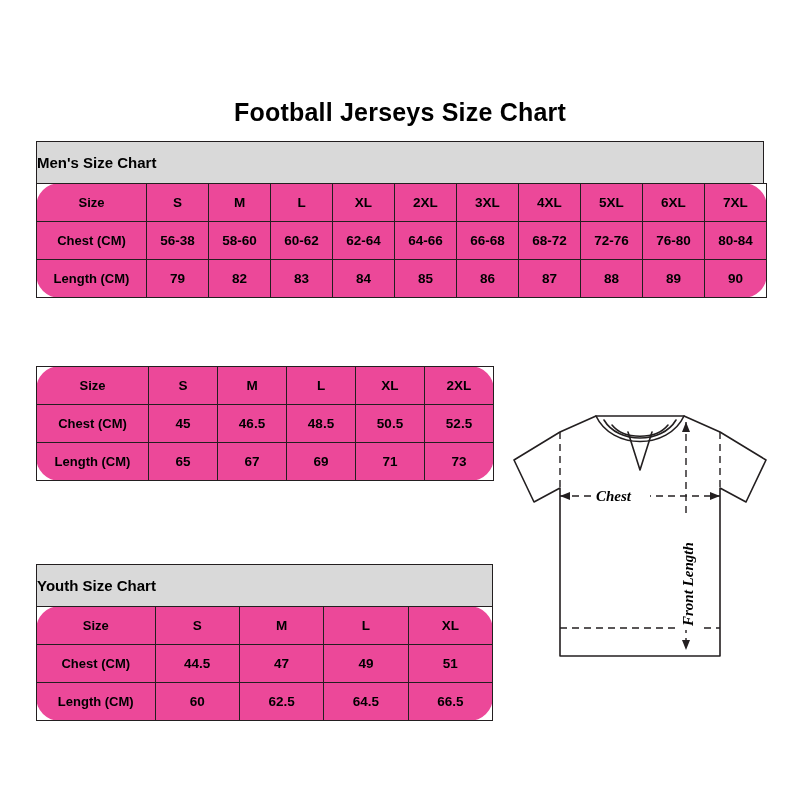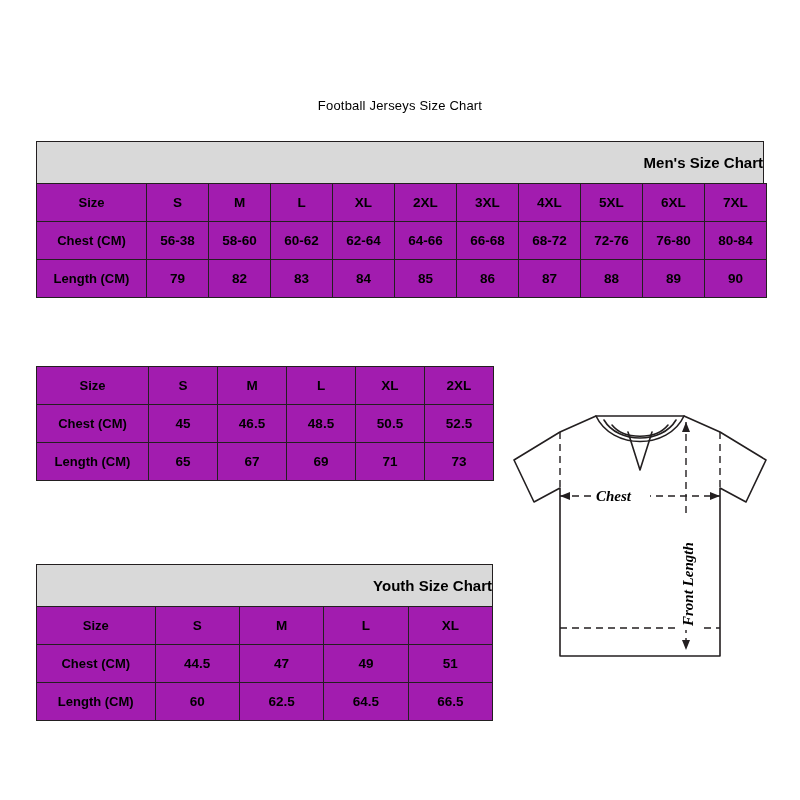--- a/index.html
+++ b/index.html
@@ -21,29 +21,30 @@
     width: 800px;
     height: 800px;
   }
 
   .page-title {
     position: absolute;
     top: 98px;
     left: 0;
     width: 800px;
     text-align: center;
-    font-size: 13px;
-    font-weight: normal;
+    font-size: 25px;
+    font-weight: bold;
     letter-spacing: 0.2px;
   }
 
   table.sizechart {
     border-collapse: collapse;
     table-layout: fixed;
-    background: #a21caf;
+    background: #ec4899;
+    border-radius: 24px;
   }
   table.sizechart th,
   table.sizechart td {
     border: 1px solid #231f20;
     text-align: center;
     vertical-align: middle;
     font-size: 13.5px;
     font-weight: bold;
     padding: 0;
     height: 38px;
@@ -52,21 +53,21 @@
   table.sizechart caption,
   .chart-caption {
     background: #d9d9d9;
     border: 1px solid #231f20;
     border-bottom: none;
     font-size: 15px;
     font-weight: bold;
     height: 42px;
     line-height: 42px;
     box-sizing: border-box;
-    text-align: right;
+    text-align: left;
   }
 
   
   #mens-wrap {
     position: absolute;
     left: 36px;
     top: 141px;
     width: 728px;
   }
   #mens-table { width: 728px; }

